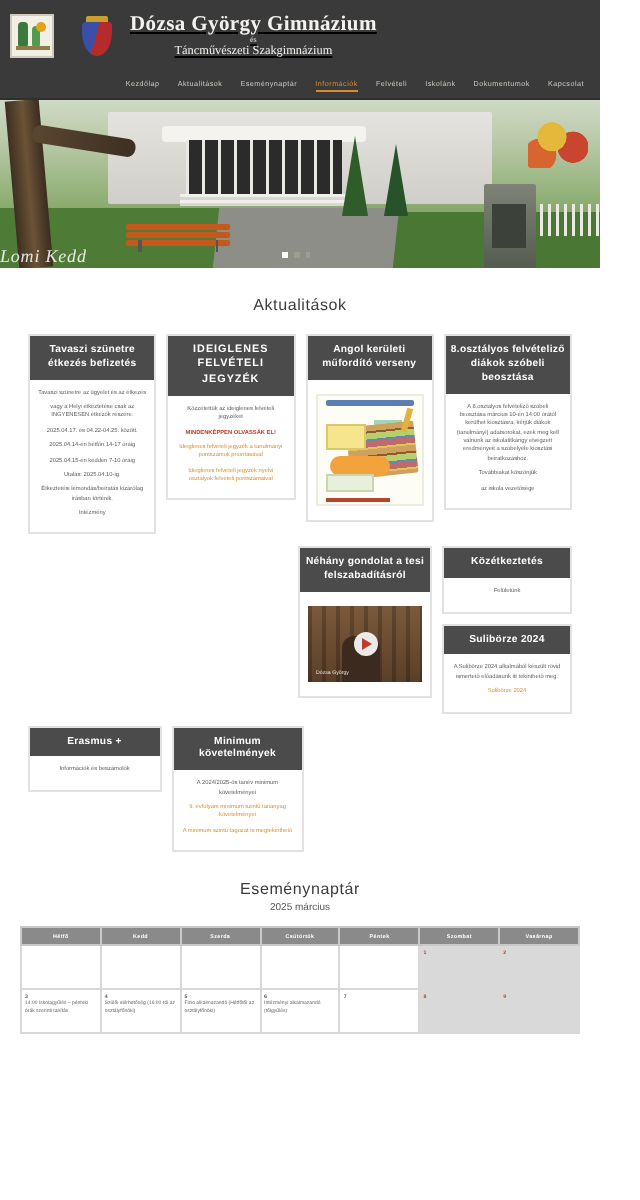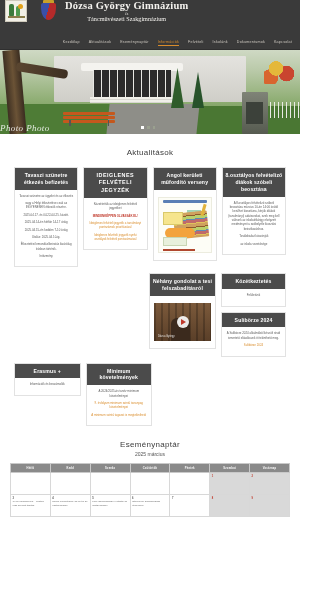--- a/index.html
+++ b/index.html
@@ -15,20 +15,22 @@
     position: relative;
     overflow: hidden;
   }
 
   
   .topbar {
     background: #3a3a3a;
     height: 36px;
     position: relative;
     display: flex;
+    align-items: center;
+    text-decoration: underline;
   }
   .logo-box {
     width: 22px; height: 22px;
     margin-left: 5px;
     background: #f2f0e6;
     border: 1px solid #cfcabc;
     flex: 0 0 auto;
     position: relative;
     overflow: hidden;
   }
@@ -359,21 +361,21 @@
         <u></u>
         <u></u>
     </div>
     <div class="tree-trunk"></div>
       <div class="branch"></div>
     <div class="dots">
       <span></span>
         <span class="off"></span>
         <span class="off"></span>
     </div>
-    <div class="watermark">Photo Photo</div>
+    <div class="watermark">Lomi Kedd</div>
   </div>
 
   <div class="section-title">Aktualitások</div>
 
   <div class="cards" id="row1">
       <div class="card">
         <div class="card-head">Tavaszi szünetre étkezés befizetés</div>
         <div class="card-body">
           <p>Tavaszi szünetre az ügyelet és az étkezés</p>
           <p>vagy a Helyi étkeztetése csak az INGYENESEN étkezők részére.</p>

